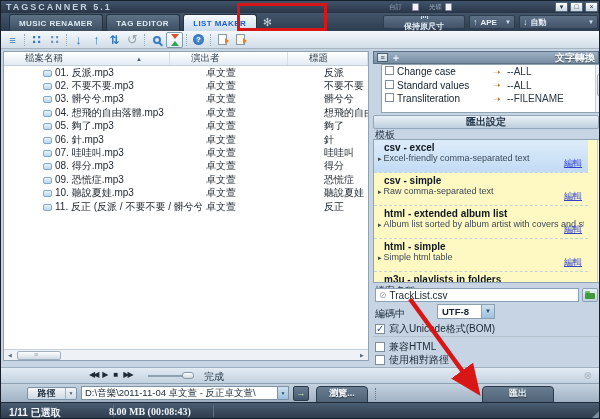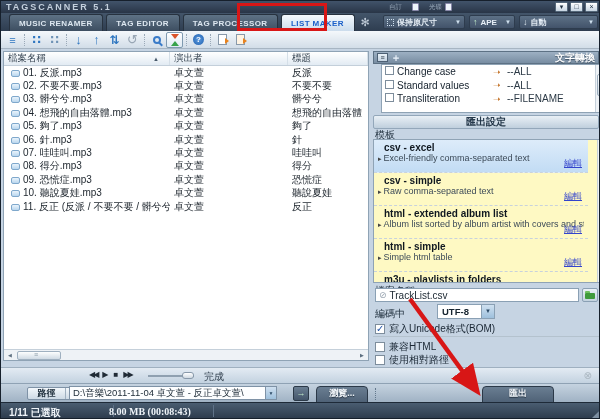--- a/index.html
+++ b/index.html
@@ -62,24 +62,24 @@
   .doc{width:9px;height:11px;background:#fff;border:1px solid #8899aa;position:relative;}
   .doc::after{content:"";position:absolute;right:-3px;top:3px;border-left:4px solid #e8821e;
     border-top:3px solid transparent;border-bottom:3px solid transparent;}
 
   
   .filelist{position:absolute;left:2px;top:50px;width:366px;height:310px;background:#fff;
     border:1px solid #8fa3b5;}
   .fhead{display:grid;grid-template-columns:166px 118px 1fr;height:14px;
     background:linear-gradient(#ffffff,#e2ebf3);border-bottom:1px solid #c3cfda;
     font-size:9.5px;color:#33414f;}
-  .fhead > div{display:flex;align-items:center;padding:0 4px;border-right:1px solid #d5dfe8;}
+  .fhead > div{display:flex;align-items:center;padding:0 21px;border-right:1px solid #d5dfe8;}
   .sortasc{margin-left:auto;font-size:6px;color:#46586a;margin-right:6px;}
   .frow{display:grid;grid-template-columns:166px 118px 1fr;height:13.4px;
-    font-size:10px;color:#1c242c;align-items:center;white-space:nowrap;}
+    font-size:10px;color:#1c242c;align-items:center;white-space:nowrap;margin-left:32px;}
   .frow > div{overflow:hidden;padding:0 4px;}
   .ficon{display:inline-block;width:9px;height:7px;margin:0 3px 0 3px;
     background:linear-gradient(#eaf4fc,#b9d6ee);border:1px solid #7fa8cc;border-radius:2px;
     vertical-align:-1px;}
   .hscroll{position:absolute;left:0;bottom:0;width:364px;height:11px;
     background:#eef2f6;border-top:1px solid #c5d0da;}
   .harrow{position:absolute;top:1px;width:10px;height:9px;font-size:5px;color:#5d6f80;
     text-align:center;line-height:9px;}
   .hthumb{position:absolute;left:13px;top:1px;width:44px;height:9px;
     background:linear-gradient(#fdfefe,#cfdae4);border:1px solid #9fb0c0;border-radius:2px;}
@@ -164,21 +164,21 @@
   .pclose{position:absolute;right:9px;top:2px;font-size:10px;color:#aab6c0;}
 
   
   .pathbar{position:absolute;left:0;top:382px;width:600px;height:19px;
     background:linear-gradient(#c5d3e0,#a0b2c4);border-top:1px solid #8fa2b4;}
   .pbtn{position:absolute;left:26px;top:3px;width:50px;height:13px;display:flex;
     background:linear-gradient(#f2f7fb,#cddae5);border:1px solid #7e92a6;border-radius:2px;
     font-size:9px;font-weight:bold;color:#22323f;}
   .pbtn .lbl{flex:1;text-align:center;line-height:11px;}
   .pbtn .car{width:11px;border-left:1px solid #9fb0c0;font-size:5px;text-align:center;line-height:11px;color:#44586c;}
-  .pinput{position:absolute;left:68px;top:2px;width:208px;height:14px;background:#fdfeff;
+  .pinput{position:absolute;left:80px;top:2px;width:208px;height:14px;background:#fdfeff;
     border:1px solid #7e92a6;display:flex;align-items:center;}
   .pinput .txt{flex:1;font-size:9.5px;color:#1c2a36;padding-left:3px;white-space:nowrap;overflow:hidden;}
   .pinput .car{width:11px;height:12px;background:linear-gradient(#cfe0f0,#9ec0dc);
     border-left:1px solid #7e92a6;font-size:5px;text-align:center;line-height:12px;color:#2c4a66;}
   .gobtn{position:absolute;left:292px;top:2px;width:16px;height:15px;
     background:linear-gradient(#6a7e92,#43556a);border:1px solid #2b3948;border-radius:2px;
     color:#bfe8c8;font-size:9px;text-align:center;line-height:13px;}
   .dkbtn{position:absolute;top:2px;height:24px;background:linear-gradient(#6a7e92,#43556a);
     border:1px solid #2b3948;border-radius:4px;color:#f2f6fa;font-size:9px;font-weight:bold;
     text-align:center;line-height:13px;text-shadow:0 1px 1px #22303e;}
@@ -219,31 +219,28 @@
   </div>
 
   <div class="tabs">
     <span style="display:flex;align-items:flex-end;">
         <div class="tab">
           <span>Music renamer</span>
         </div>
         <div class="tab">
           <span>TAG editor</span>
         </div>
-        <div class="tab">
-          <span>TAG processor</span>
-        </div>
         <div class="tab active">
           <span>List Maker</span>
         </div>
       </span>
     <span class="gear">✻</span>
   </div>
 
-  <div class="view-dd" style="left:382px;width:82px;">
+  <div class="view-dd" style="left:382px;width:82px;flex-direction:column;">
     <span class="sel-ico"></span>
     <span>保持原尺寸</span>
     <span class="dd-caret">▼</span>
   </div>
   <div class="view-dd" style="left:468px;width:46px;">
     <span class="arrow-up">↑</span>
     <span>APE</span>
     <span class="dd-caret">▼</span>
   </div>
   <div class="view-dd" style="left:518px;width:79px;">

